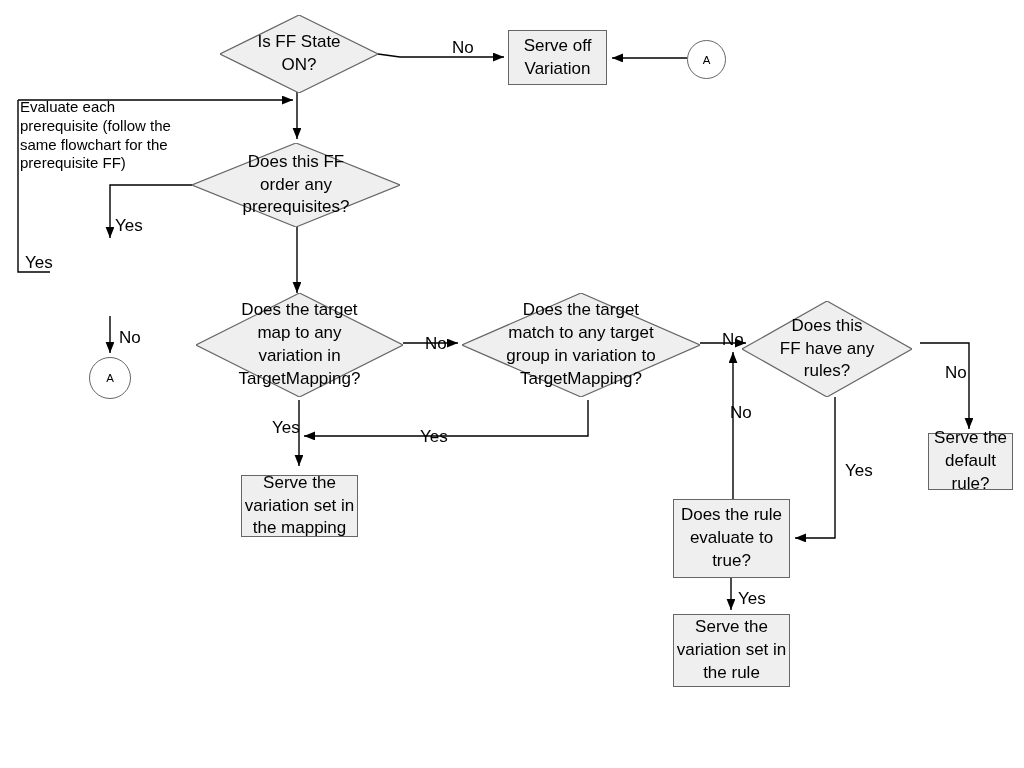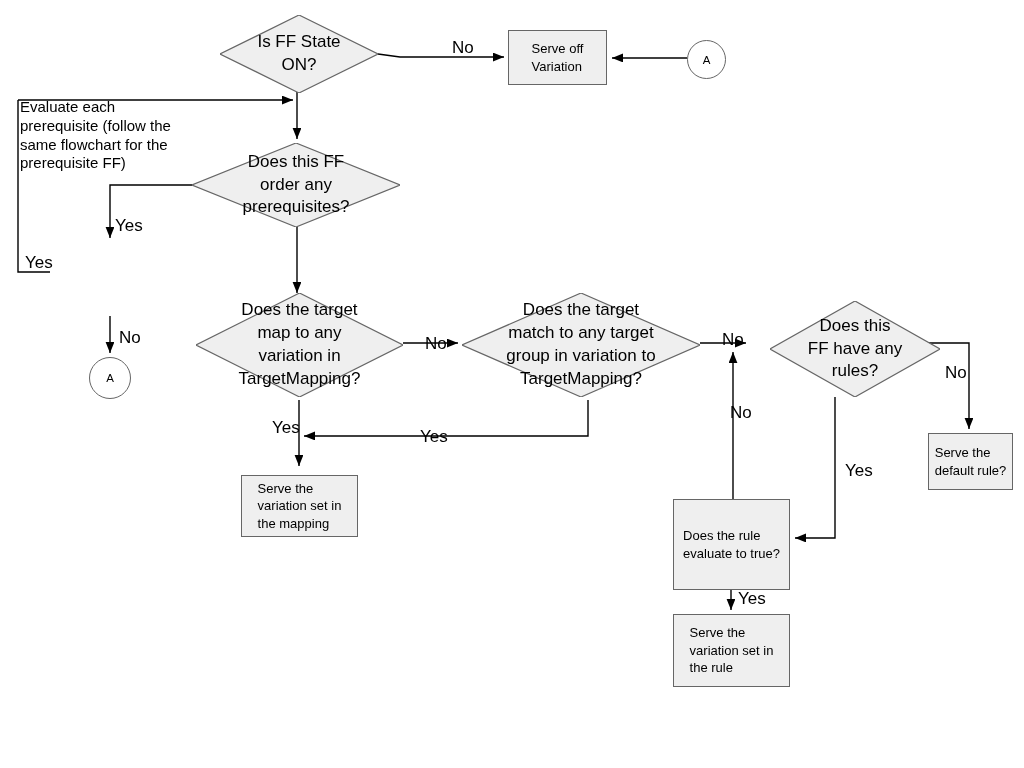--- a/index.html
+++ b/index.html
@@ -24,23 +24,23 @@
     width: 1024px;
     height: 768px;
     pointer-events: none;
   }
   .node {
     position: absolute;
     box-sizing: border-box;
     display: flex;
     align-items: center;
     justify-content: center;
-    text-align: left;
-    color: #000000;
-    font-size: 13px;
+    text-align: center;
+    color: #000000;
+    font-size: 17px;
     line-height: 1.35;
   }
   .box {
     background: #efefef;
     border: 1px solid #666666;
   }
   .diamond-wrap {
     position: absolute;
   }
   .diamond-shape {
@@ -162,41 +162,41 @@
   <div class="diamond-wrap" style="left:462px; top:293px; width:238px; height:104px;">
     <svg class="diamond-shape" viewBox="0 0 238 104" preserveAspectRatio="none">
       <polygon points="119,0 238,52 119,104 0,52" fill="#efefef" stroke="#666666" stroke-width="1.2"></polygon>
     </svg>
     <div class="diamond-label ml">Does the target
 match to any target
 group in variation to
 TargetMapping?</div>
   </div>
 
-  <div class="diamond-wrap" style="left:770px; top:301px; width:170px; height:96px;">
+  <div class="diamond-wrap" style="left:742px; top:301px; width:170px; height:96px;">
     <svg class="diamond-shape" viewBox="0 0 170 96" preserveAspectRatio="none">
       <polygon points="85,0 170,48 85,96 0,48" fill="#efefef" stroke="#666666" stroke-width="1.2"></polygon>
     </svg>
     <div class="diamond-label ml">Does this
 FF have any
 rules?</div>
   </div>
 
   <div class="node box ml" style="left:508px; top:30px; width:99px; height:55px;">Serve off
 Variation</div>
 
 
   <div class="node box ml" style="left:241px; top:475px; width:117px; height:62px;">Serve the
 variation set in
 the mapping</div>
 
   <div class="node box ml" style="left:928px; top:433px; width:85px; height:57px;">Serve the
 default rule?</div>
 
-  <div class="node box ml" style="left:673px; top:499px; width:117px; height:91px;">Does the rule
+  <div class="node box ml" style="left:673px; top:499px; width:117px; height:79px;">Does the rule
 evaluate to true?</div>
 
   <div class="node box ml" style="left:673px; top:614px; width:117px; height:73px;">Serve the
 variation set in
 the rule</div>
 
   <div class="circle" style="left:687px; top:40px; width:37px; height:37px;">A</div>
 
   <div class="circle" style="left:89px; top:357px; width:40px; height:40px;">A</div>
 

